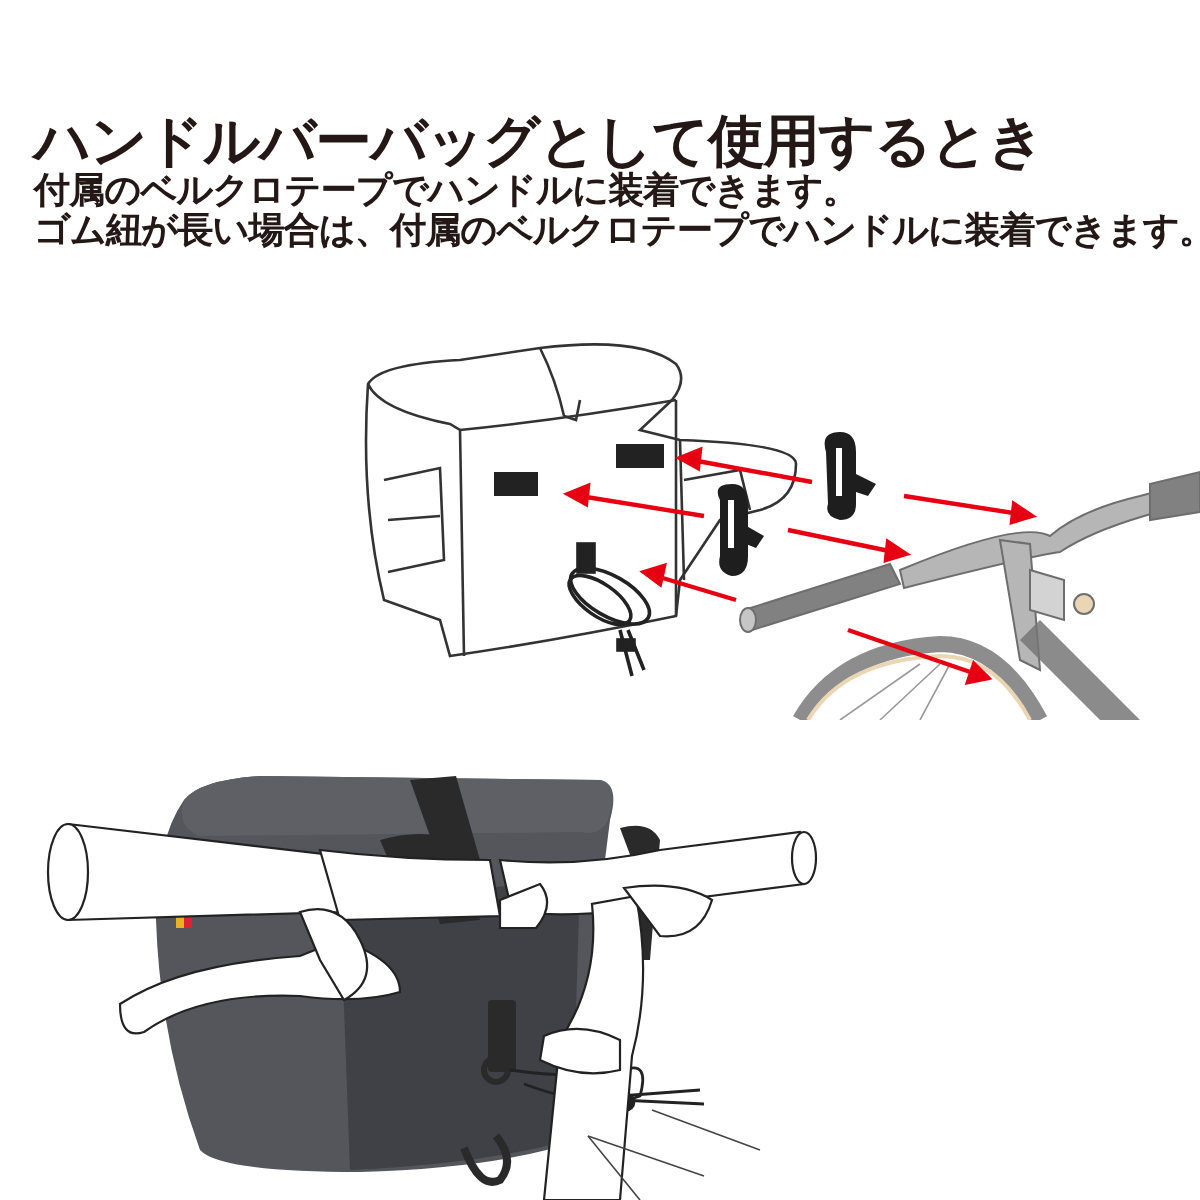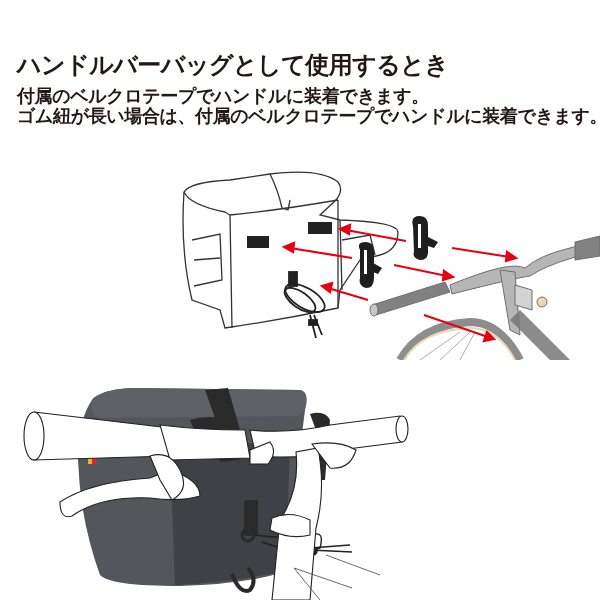--- a/index.html
+++ b/index.html
@@ -1,18 +1,18 @@
 <!DOCTYPE html>
 <html><head>
   <meta charset="utf-8">
   <style>
     html, body { margin: 0; padding: 0; background: #ffffff; }
     body { width: 600px; height: 600px; position: relative; overflow: hidden;
            font-family: "DejaVu Sans", "Liberation Sans", sans-serif; color: #231815; }
-    .title { position: absolute; left: 17px; top: 33px; font-size: 24px; font-weight: bold;
+    .title { position: absolute; left: 17px; top: 33px; font-size: 28px; font-weight: bold;
              letter-spacing: -0.5px; white-space: nowrap; }
     .desc { position: absolute; left: 17px; top: 86px; font-size: 18px; line-height: 20px;
             letter-spacing: -0.4px; font-weight: bold; }
     .desc div { white-space: nowrap; }
     .fig { position: absolute; }
     #fig-top { left: 170px; top: 160px; width: 430px; height: 200px; }
     #fig-bottom { left: 0; top: 370px; width: 420px; height: 230px; }
   </style>
 </head>
 <body>

